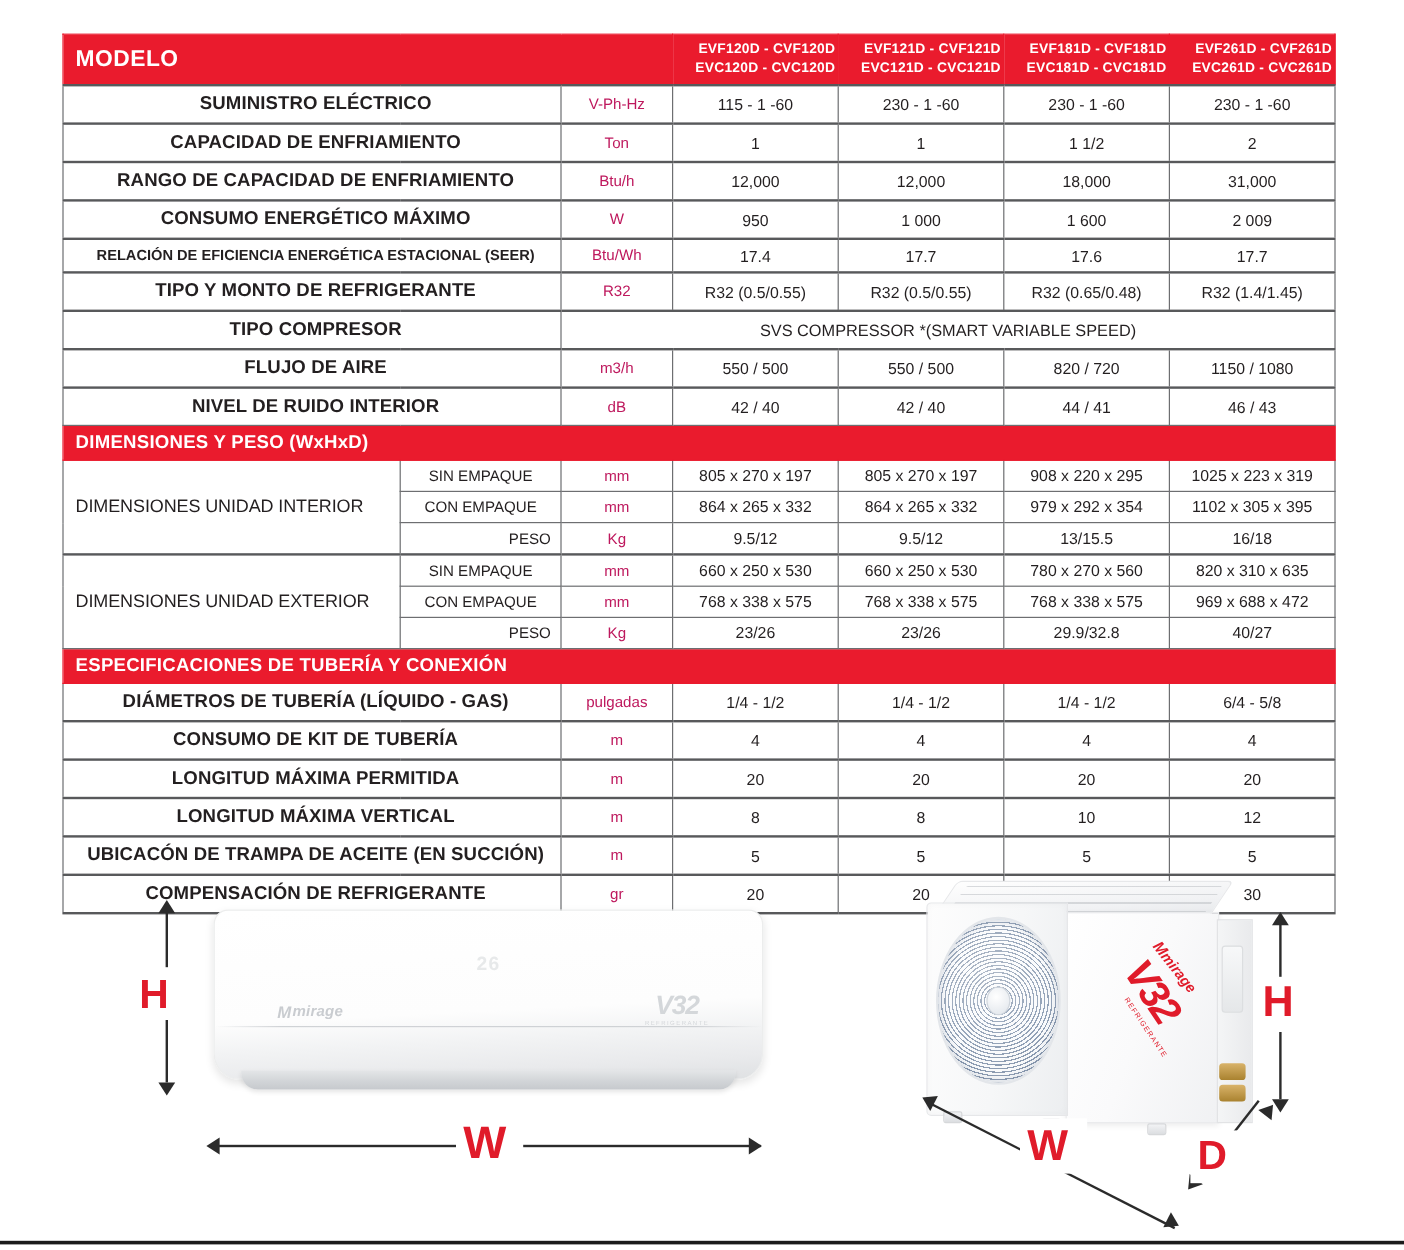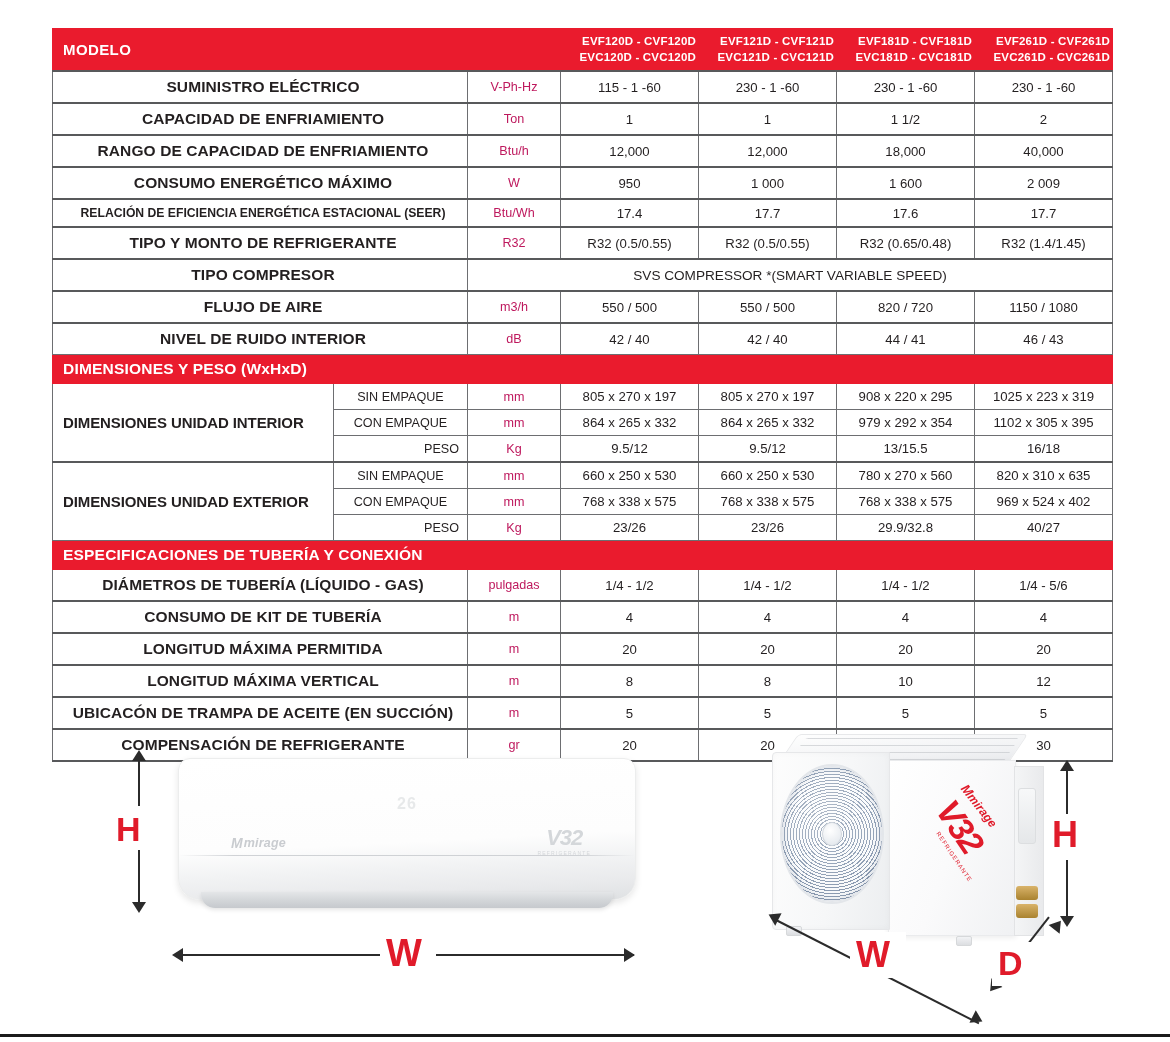--- a/index.html
+++ b/index.html
@@ -40,21 +40,21 @@
   col.c-data  { width: 138px; }
 
   
   .redbar {
     background: #ea1b2d;
     color: #ffffff;
     font-weight: bold;
     border-color: #ea1b2d !important;
   }
   .redbar-title {
-    font-size: 15px;
+    font-size: 19px;
     letter-spacing: 0.4px;
     padding: 7px 0 7px 10px !important;
     text-align: left;
   }
   .model-head {
     background: #ea1b2d;
     color: #ffffff;
     font-weight: bold;
     font-size: 11.5px;
     line-height: 1.35;
@@ -114,21 +114,21 @@
     font-size: 13.6px;
     color: #231f20;
     text-align: center;
     padding: 6px 2px !important;
     margin-top: 24px;
   }
 
   
   .group-label {
     font-size: 15px;
-    font-weight: bold;
+    font-weight: normal;
     color: #231f20;
     text-align: left;
     padding: 6px 4px 6px 10px !important;
     letter-spacing: -0.1px;
   }
 
   
   .thick-top { border-top: 2px solid #58595b !important; }
   .thick-bot { border-bottom: 2px solid #58595b !important; }
 
@@ -529,21 +529,21 @@
         <td class="val thick-top">1</td>
         <td class="val thick-top">1 1/2</td>
         <td class="val thick-top">2</td>
       </tr>
       <tr>
         <td class="rlabel thick-top" colspan="2">RANGO DE CAPACIDAD DE ENFRIAMIENTO</td>
         <td class="unit thick-top">Btu/h</td>
         <td class="val thick-top">12,000</td>
         <td class="val thick-top">12,000</td>
         <td class="val thick-top">18,000</td>
-        <td class="val thick-top">40,000</td>
+        <td class="val thick-top">31,000</td>
       </tr>
       <tr>
         <td class="rlabel thick-top" colspan="2">CONSUMO ENERGÉTICO MÁXIMO</td>
         <td class="unit thick-top">W</td>
         <td class="val thick-top">950</td>
         <td class="val thick-top">1 000</td>
         <td class="val thick-top">1 600</td>
         <td class="val thick-top">2 009</td>
       </tr>
       <tr>
@@ -623,42 +623,42 @@
         <td class="val thick-top">660  x 250 x 530</td>
         <td class="val thick-top">780 x 270 x 560</td>
         <td class="val thick-top">820 x 310 x 635</td>
       </tr>
       <tr>
         <td class="sublabel">CON EMPAQUE</td>
         <td class="unit">mm</td>
         <td class="val">768 x 338 x 575</td>
         <td class="val">768 x 338 x 575</td>
         <td class="val">768 x 338 x 575</td>
-        <td class="val">969 x 524 x 402</td>
+        <td class="val">969 x 688 x 472</td>
       </tr>
       <tr>
         <td class="sublabel right">PESO</td>
         <td class="unit">Kg</td>
         <td class="val">23/26</td>
         <td class="val">23/26</td>
         <td class="val">29.9/32.8</td>
         <td class="val">40/27</td>
       </tr>
 
       <tr>
         <td class="section-bar" colspan="7">ESPECIFICACIONES DE TUBERÍA Y CONEXIÓN</td>
       </tr>
 
       <tr>
         <td class="rlabel" colspan="2">DIÁMETROS DE TUBERÍA (LÍQUIDO - GAS)</td>
         <td class="unit">pulgadas</td>
         <td class="val">1/4 - 1/2</td>
         <td class="val">1/4 - 1/2</td>
         <td class="val">1/4 - 1/2</td>
-        <td class="val">1/4 - 5/6</td>
+        <td class="val">6/4 - 5/8</td>
       </tr>
       <tr>
         <td class="rlabel thick-top" colspan="2">CONSUMO DE KIT DE TUBERÍA</td>
         <td class="unit thick-top">m</td>
         <td class="val thick-top">4</td>
         <td class="val thick-top">4</td>
         <td class="val thick-top">4</td>
         <td class="val thick-top">4</td>
       </tr>
       <tr>

